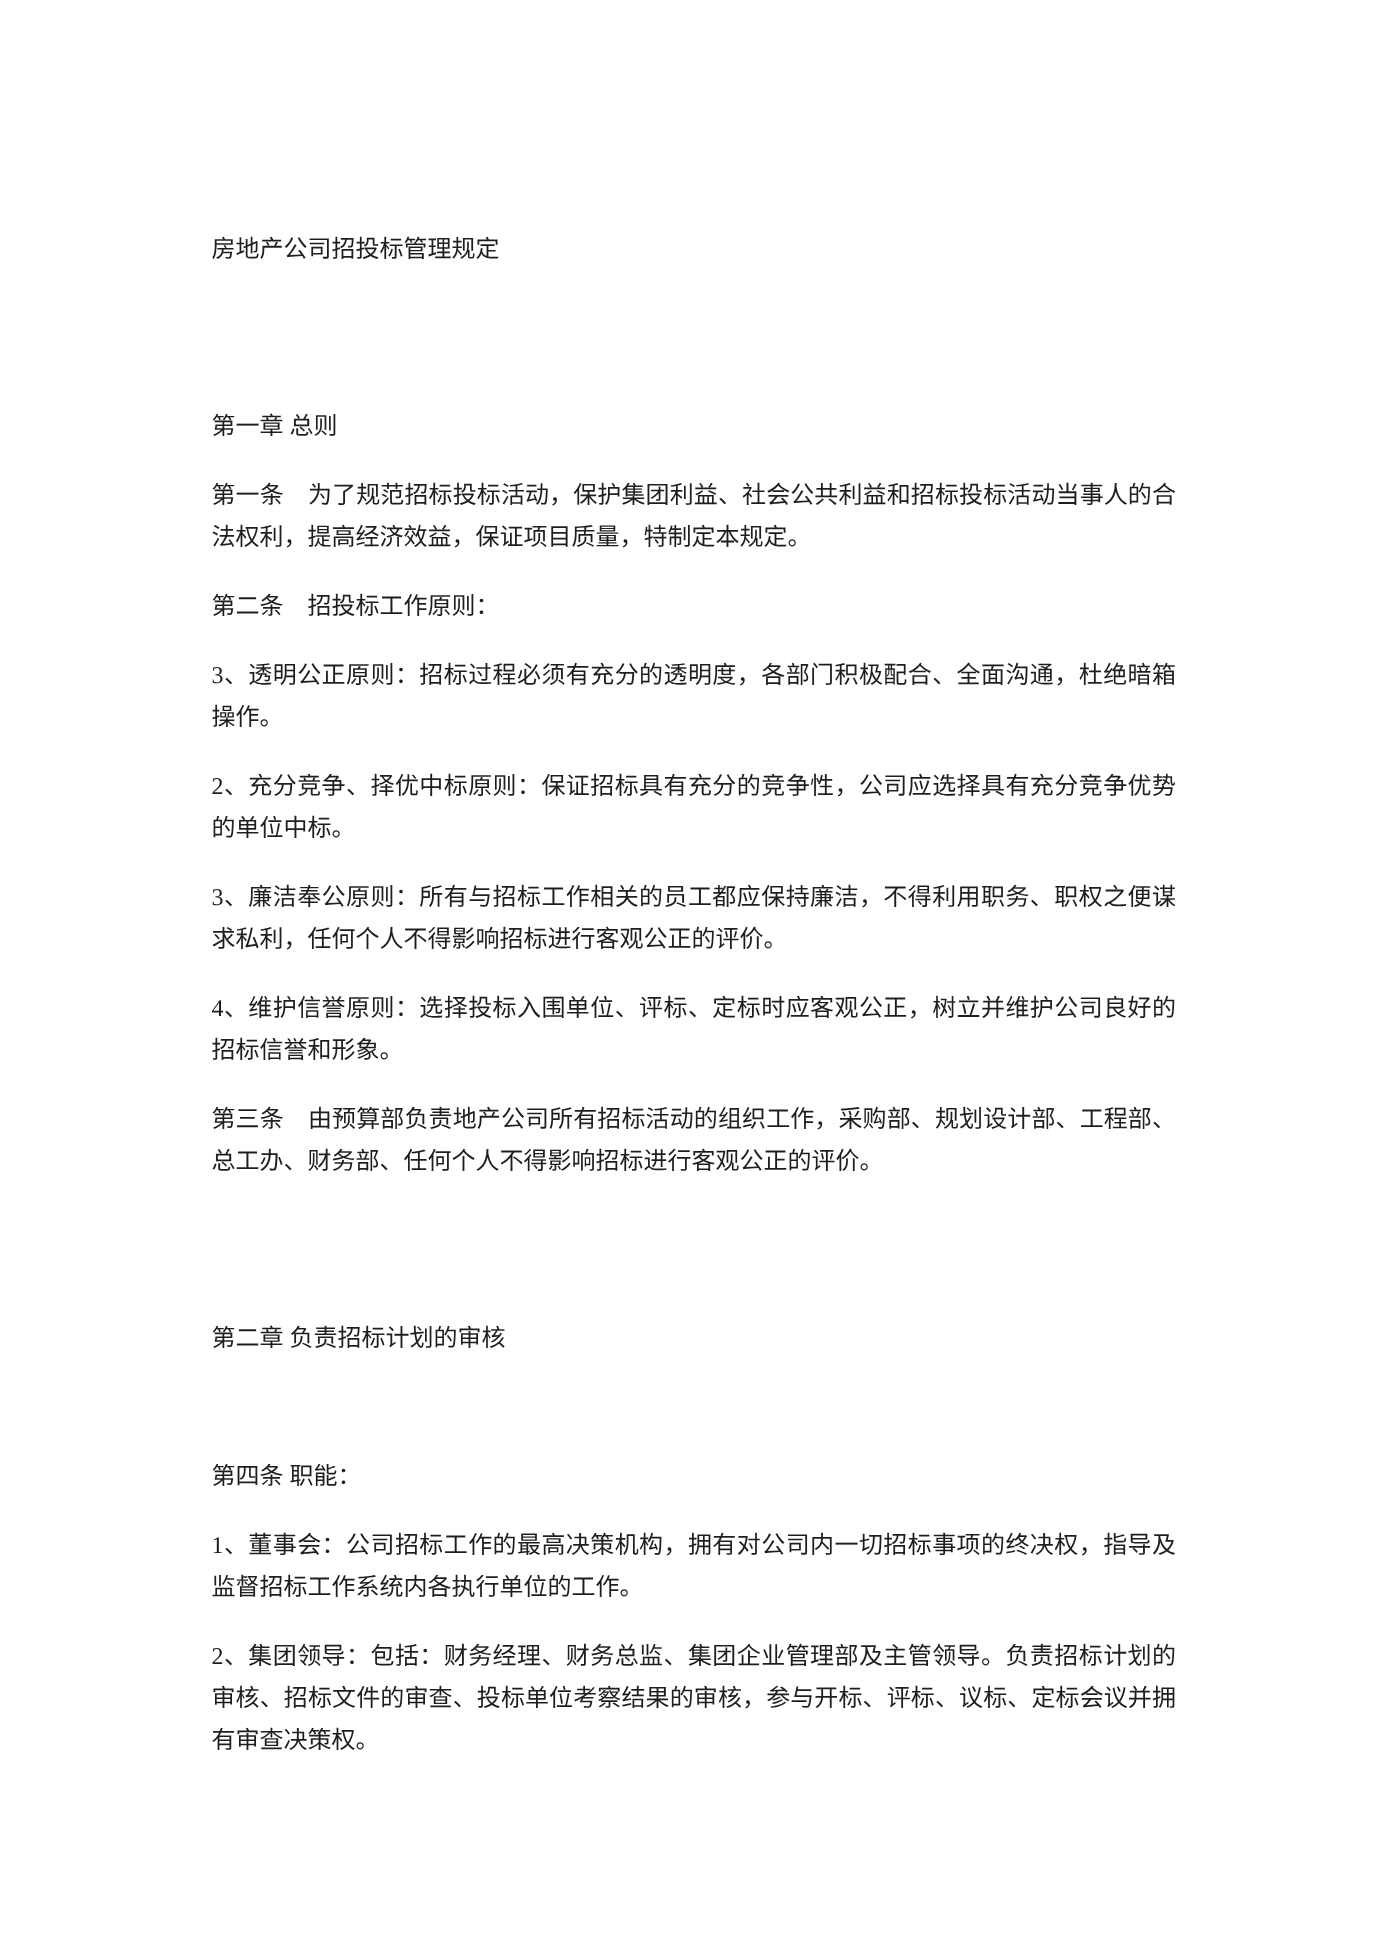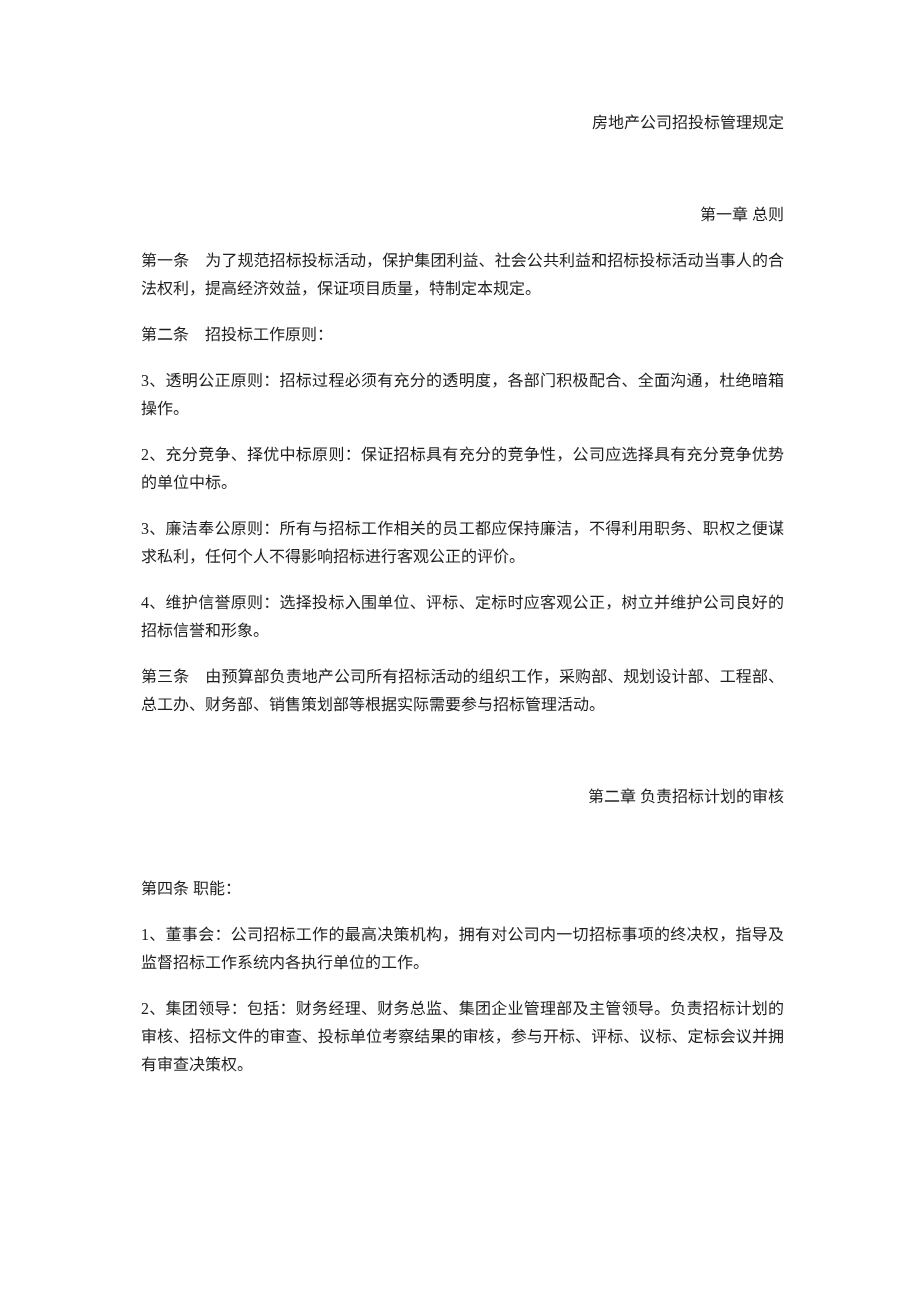--- a/index.html
+++ b/index.html
@@ -25,41 +25,42 @@
     font-size: 16px;
     line-height: 28px;
     min-height: 28px;
     color: #1e1e1e;
     text-align: justify;
     word-break: break-all;
     letter-spacing: 0;
   }
   p.block.title,
   p.block.heading {
-    text-align: right;
+    text-align: left;
+    margin-top: 44px;
   }
   p.block.spacer {
     
   }
 </style>
 </head>
 <body>
 
 <div class="page" style="background: rgb(255, 255, 255);">
   <div class="doc-content" id="doc-content" style="color: rgb(30, 30, 30);">
       <p class="block title">房地产公司招投标管理规定</p>
       <p class="block spacer"></p>
       <p class="block heading">第一章 总则</p>
       <p class="block para">第一条　为了规范招标投标活动，保护集团利益、社会公共利益和招标投标活动当事人的合法权利，提高经济效益，保证项目质量，特制定本规定。</p>
       <p class="block para">第二条　招投标工作原则：</p>
       <p class="block para">3、透明公正原则：招标过程必须有充分的透明度，各部门积极配合、全面沟通，杜绝暗箱操作。</p>
       <p class="block para">2、充分竞争、择优中标原则：保证招标具有充分的竞争性，公司应选择具有充分竞争优势的单位中标。</p>
       <p class="block para">3、廉洁奉公原则：所有与招标工作相关的员工都应保持廉洁，不得利用职务、职权之便谋求私利，任何个人不得影响招标进行客观公正的评价。</p>
       <p class="block para">4、维护信誉原则：选择投标入围单位、评标、定标时应客观公正，树立并维护公司良好的招标信誉和形象。</p>
-      <p class="block para">第三条　由预算部负责地产公司所有招标活动的组织工作，采购部、规划设计部、工程部、总工办、财务部、销售策划部等根据实际需要参与招标管理活动。</p>
+      <p class="block para">第三条　由预算部负责地产公司所有招标活动的组织工作，采购部、规划设计部、工程部、总工办、财务部、任何个人不得影响招标进行客观公正的评价。</p>
       <p class="block spacer"></p>
       <p class="block heading">第二章 负责招标计划的审核</p>
       <p class="block spacer"></p>
       <p class="block para">第四条 职能：</p>
       <p class="block para">1、董事会：公司招标工作的最高决策机构，拥有对公司内一切招标事项的终决权，指导及监督招标工作系统内各执行单位的工作。</p>
       <p class="block para">2、集团领导：包括：财务经理、财务总监、集团企业管理部及主管领导。负责招标计划的审核、招标文件的审查、投标单位考察结果的审核，参与开标、评标、议标、定标会议并拥有审查决策权。</p>
     </div>
 </div>
 
 </body></html>

